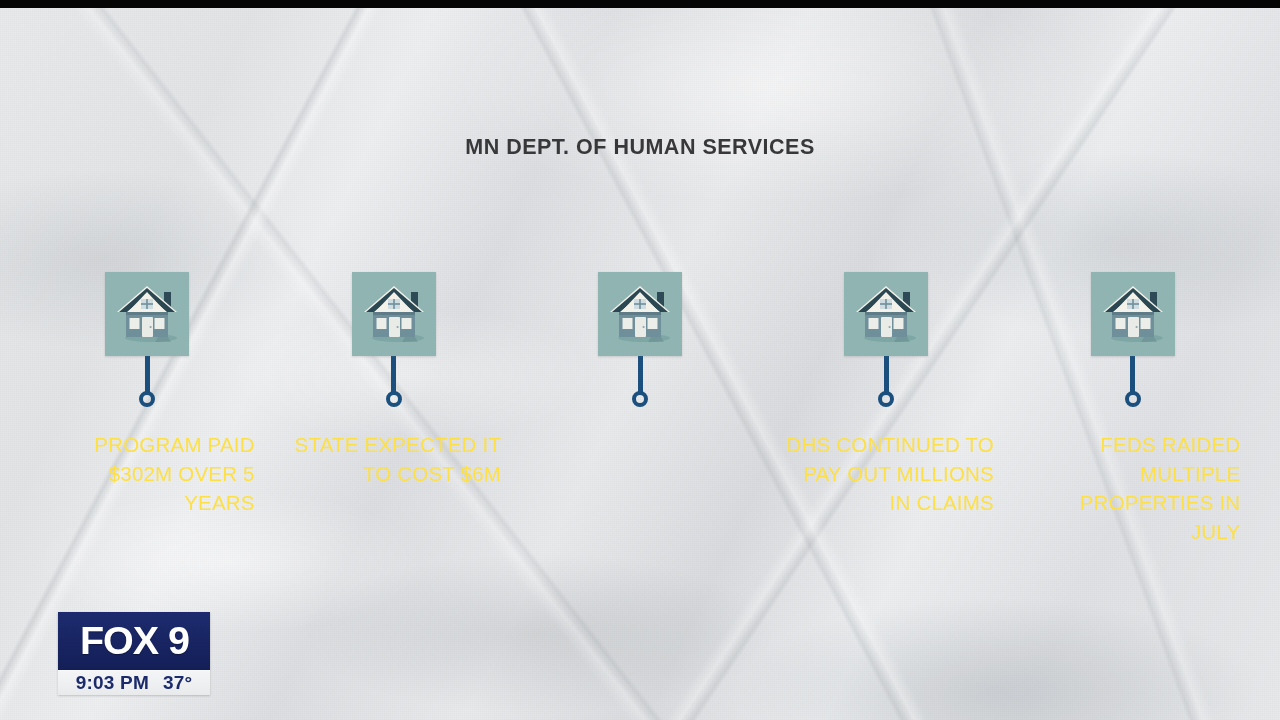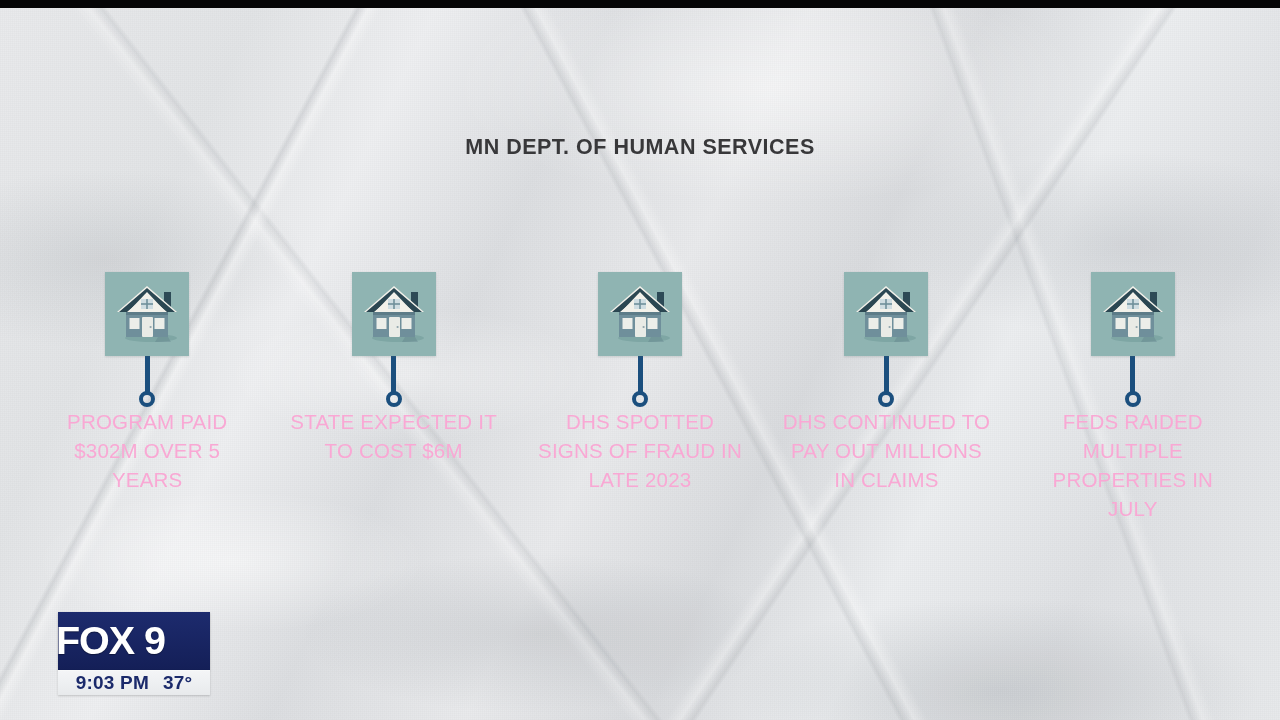--- a/index.html
+++ b/index.html
@@ -84,33 +84,34 @@
 
   .connector { display:flex; flex-direction:column; align-items:center; }
   .conn-line { width:5px; height:36px; background:#1b4f7e; }
   .conn-dot {
     width:16px; height:16px; border-radius:50%;
     border:4.5px solid #1b4f7e; background:transparent;
     margin-top:-1px;
   }
 
   .node-label {
+    margin-top:23px;
     width:215px;
-    text-align:center;
+    text-align:right;
     font-size:20.5px; line-height:1.42;
     letter-spacing:.2px;
-    color:#f9a8d4;
+    color:#fde047;
   }
 
   
   #bug { position:absolute; left:58px; top:612px; width:152px; }
   #bug-logo {
     height:58px;
     background:linear-gradient(180deg,#1d2b6e 0%,#141f57 100%);
-    display:flex; align-items:center; 
+    display:flex; align-items:center; justify-content:center;
     box-shadow:0 1px 2px rgba(0,0,0,.25);
   }
   #bug-logo-text {
     color:#fff; font-size:38px; font-weight:bold;
     letter-spacing:-1px;
     font-family:"Liberation Sans", sans-serif;
     text-shadow:0 1px 1px rgba(0,0,0,.35);
     transform:scaleX(1.04);
   }
   #bug-strip {
@@ -218,21 +219,20 @@
             <rect x="37" y="45" width="11" height="20" rx="1" fill="#e9ebe6"></rect>
             <circle cx="45.6" cy="55" r="1.1" fill="#8fa4ab"></circle>
             <path d="M53 65 L63 65 L66 70 L50 70 Z" fill="#5b7a86" opacity=".35"></path>
           </g>
         </svg>
       </div>
       <div class="connector">
         <div class="conn-line"></div>
         <div class="conn-dot"></div>
       </div>
-      <div class="node-label">DHS SPOTTED SIGNS OF FRAUD IN LATE 2023</div>
     </div>
 
     <div class="node">
       <div class="icon-box">
         <svg viewBox="0 0 84 84" aria-hidden="true">
           <g>
             <ellipse cx="46" cy="66" rx="26" ry="4" fill="#7ea6a4"></ellipse>
             <rect x="59" y="20" width="7" height="16" fill="#2d4a56"></rect>
             <path d="M42 14 L72 40 L12 40 Z" fill="#f2f1ea"></path>
             <path d="M42 16 L70 40 L62 40 L42 23 L22 40 L14 40 Z" fill="#2b4752"></path>

